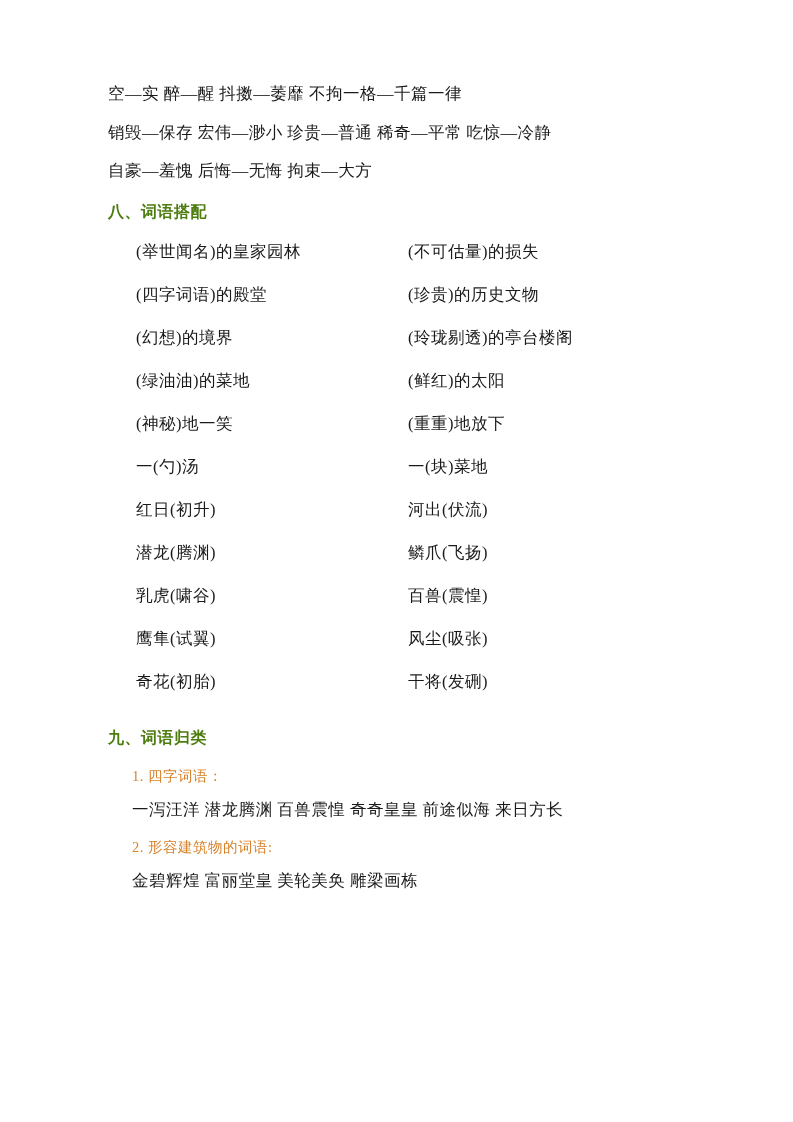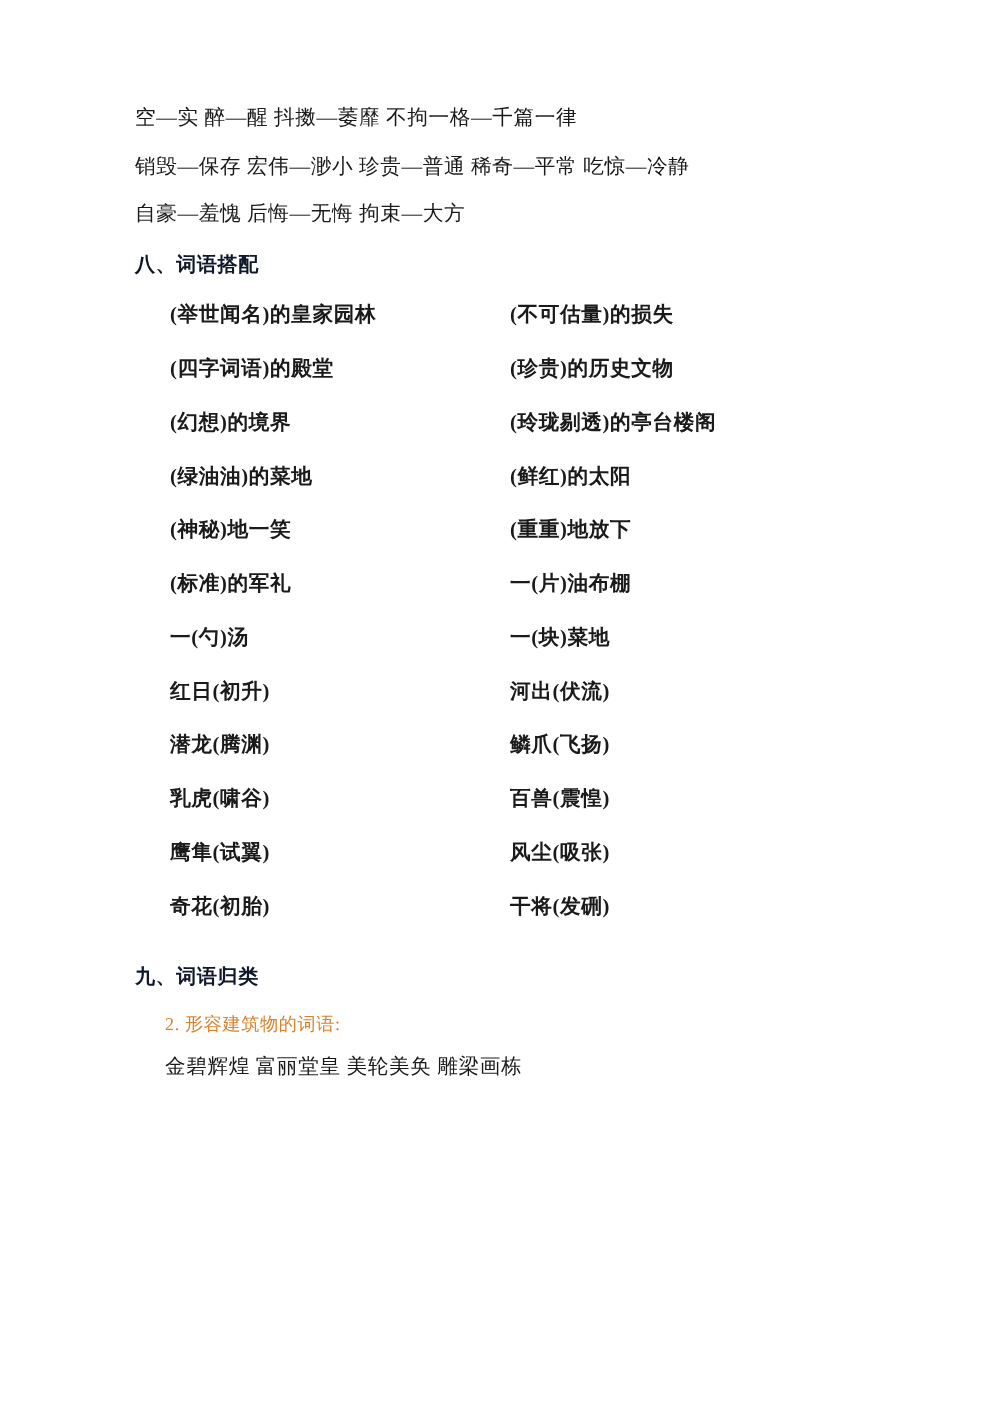--- a/index.html
+++ b/index.html
@@ -29,21 +29,21 @@
     width: 580px;
   }
   .line {
     font-size: 16.5px;
     line-height: 1;
     margin-bottom: 22px;
     letter-spacing: 0.5px;
     white-space: nowrap;
   }
   .section-head {
-    color: #0f172a;
+    color: #4d7c0f;
     font-weight: bold;
     font-size: 16px;
     margin-top: 14px;
     margin-bottom: 18px;
     letter-spacing: 0.5px;
   }
   .sub-head {
     color: #d9822b;
     font-size: 14.5px;
     margin-top: 10px;
@@ -54,21 +54,20 @@
   .pair-table {
     width: 100%;
     border-collapse: collapse;
   }
   .pair-table td {
     font-size: 16.5px;
     padding: 0 0 21px 0;
     vertical-align: top;
     white-space: nowrap;
     letter-spacing: 0.5px;
-    font-weight: bold;
   }
   .pair-table td.col-left { width: 282px; padding-left: 28px; }
   .pair-table td.col-right { width: 298px; padding-left: 6px; }
   .plain-line {
     font-size: 16.5px;
     line-height: 1;
     margin-bottom: 20px;
     padding-left: 24px;
     letter-spacing: 0.5px;
     white-space: nowrap;
@@ -103,24 +102,20 @@
       </tr>
       <tr>
         <td class="col-left">(绿油油)的菜地</td>
         <td class="col-right">(鲜红)的太阳</td>
       </tr>
       <tr>
         <td class="col-left">(神秘)地一笑</td>
         <td class="col-right"> (重重)地放下</td>
       </tr>
       <tr>
-        <td class="col-left">(标准)的军礼</td>
-        <td class="col-right">一(片)油布棚</td>
-      </tr>
-      <tr>
         <td class="col-left">一(勺)汤</td>
         <td class="col-right">一(块)菜地</td>
       </tr>
       <tr>
         <td class="col-left">红日(初升)</td>
         <td class="col-right">河出(伏流)</td>
       </tr>
       <tr>
         <td class="col-left">潜龙(腾渊)</td>
         <td class="col-right">鳞爪(飞扬)</td>
@@ -135,20 +130,24 @@
       </tr>
       <tr>
         <td class="col-left">奇花(初胎)</td>
         <td class="col-right">干将(发硎)</td>
       </tr>
     </tbody>
       </table>
 
     <div class="section-head">九、词语归类</div>
 
+    <div class="group-block">
+      <div class="sub-head">1.  四字词语：</div>
+      <div class="plain-line">一泻汪洋  潜龙腾渊  百兽震惶  奇奇皇皇  前途似海  来日方长</div>
+    </div>
 
     <div class="group-block">
       <div class="sub-head">2.  形容建筑物的词语:</div>
       <div class="plain-line">金碧辉煌  富丽堂皇  美轮美奂  雕梁画栋</div>
     </div>
 
   </div>
 </div>
 
 </body></html>

